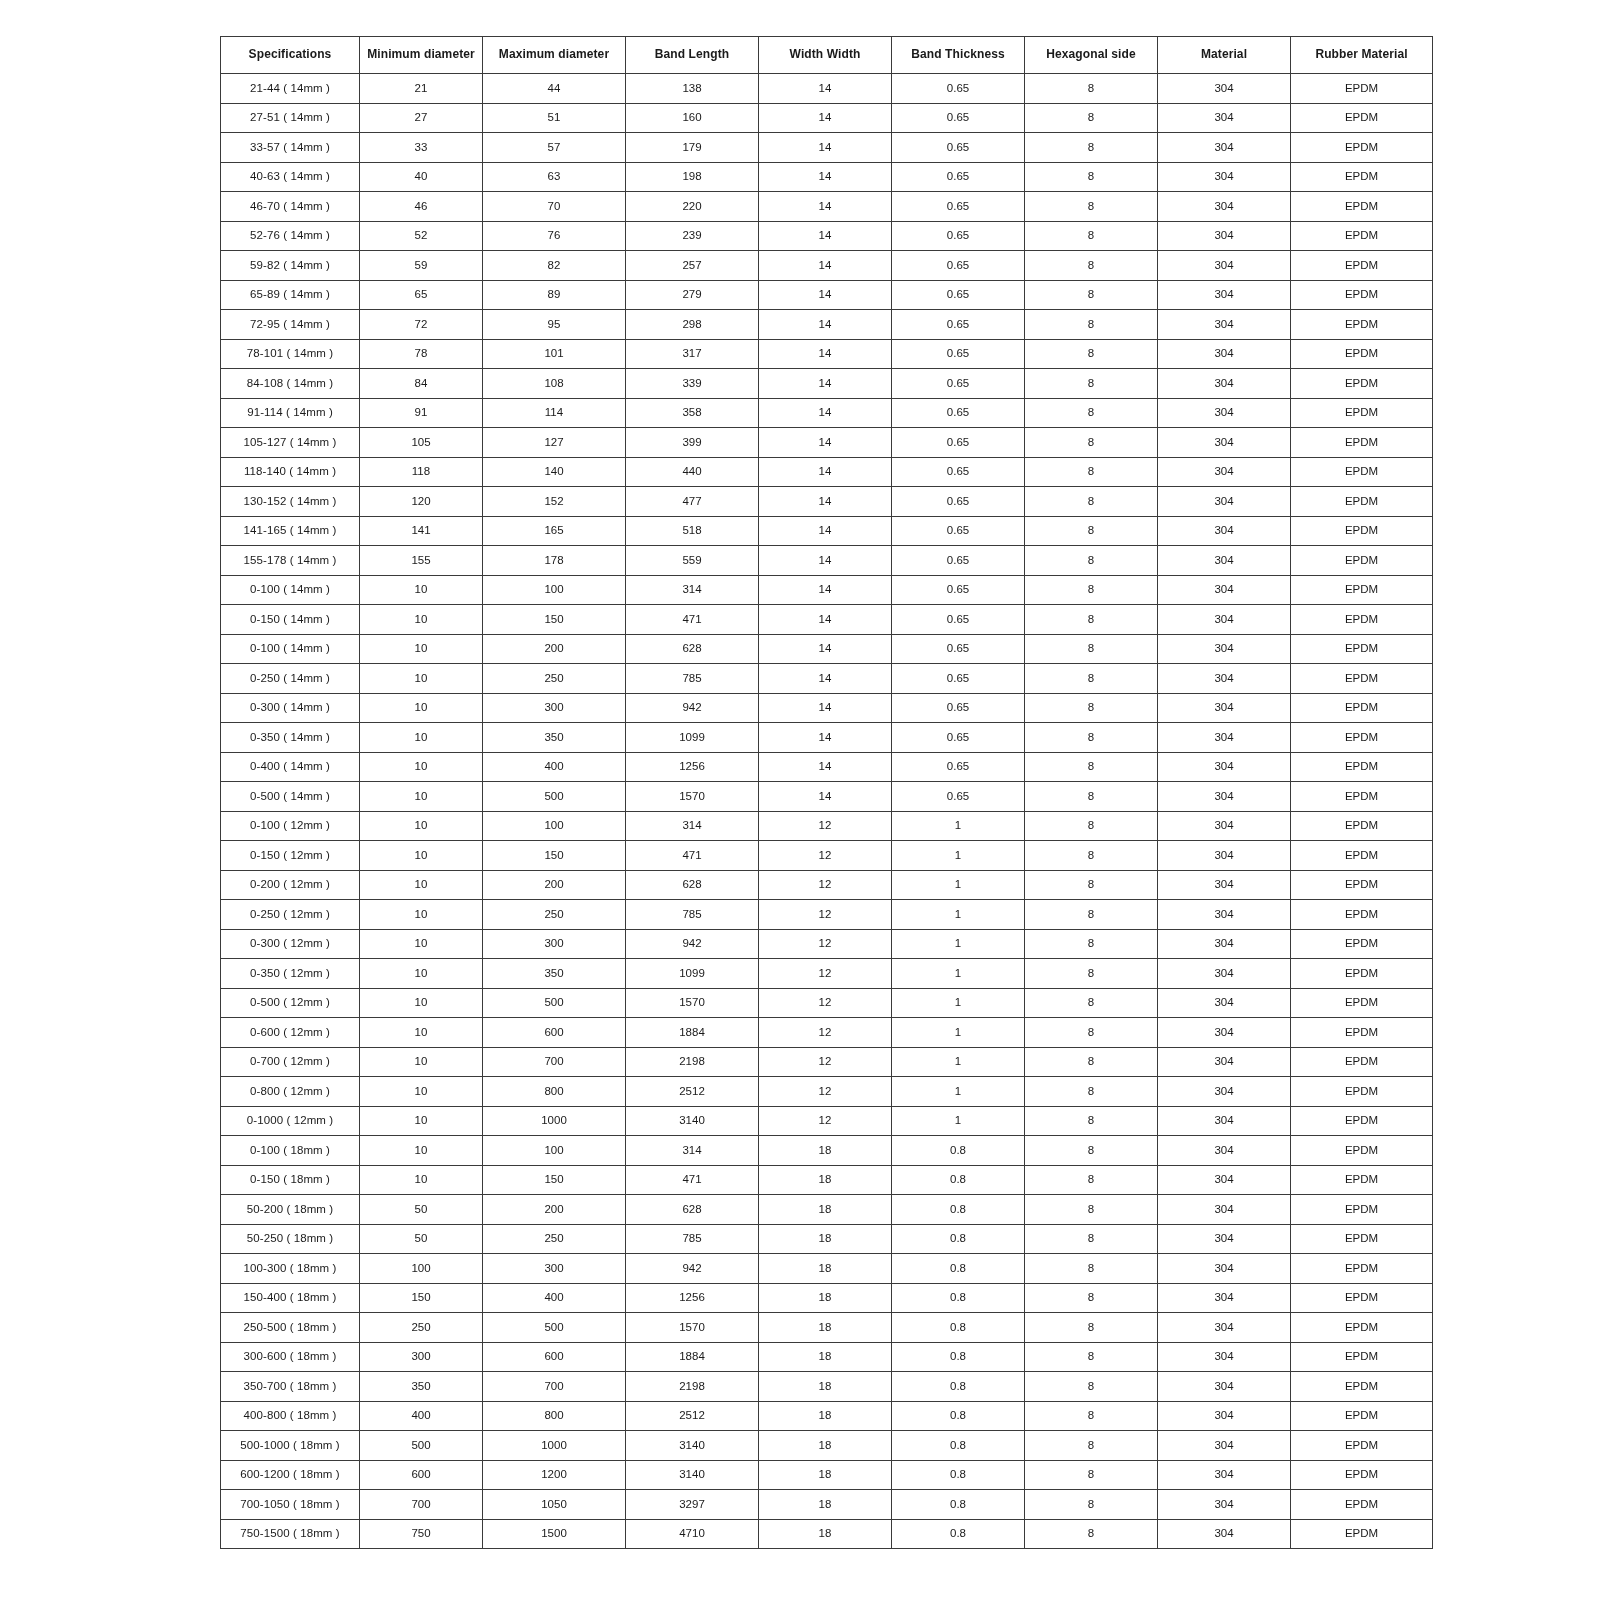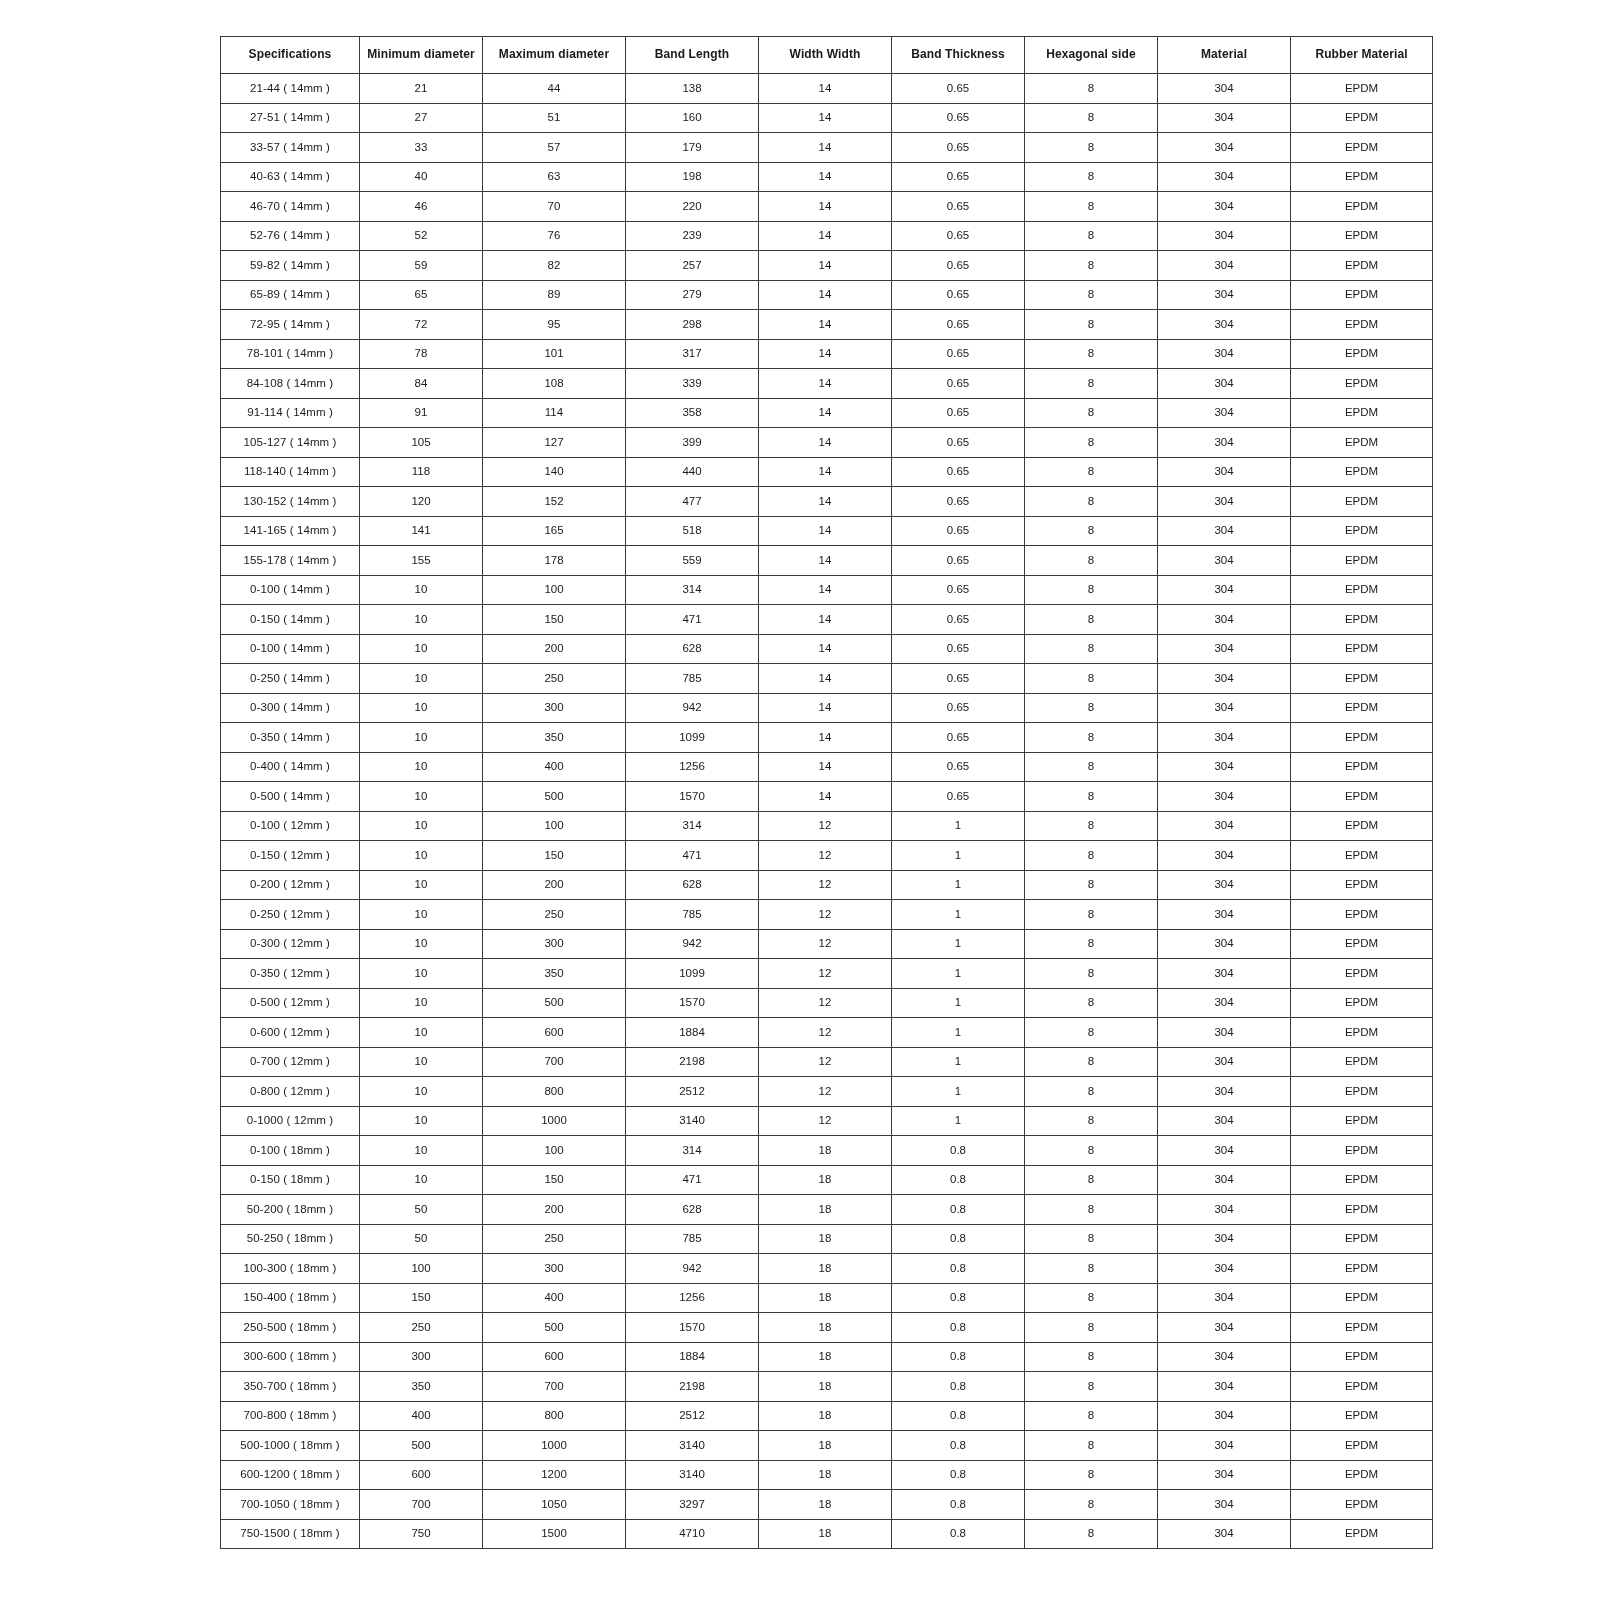--- a/index.html
+++ b/index.html
@@ -581,21 +581,21 @@
           <td class="num">350</td>
           <td class="num">700</td>
           <td class="num">2198</td>
           <td class="num">18</td>
           <td class="num">0.8</td>
           <td class="num">8</td>
           <td class="num">304</td>
           <td class="num">EPDM</td>
         </tr>
         <tr>
-          <td class="spec-cell">700-800 ( 18mm )</td>
+          <td class="spec-cell">400-800 ( 18mm )</td>
           <td class="num">400</td>
           <td class="num">800</td>
           <td class="num">2512</td>
           <td class="num">18</td>
           <td class="num">0.8</td>
           <td class="num">8</td>
           <td class="num">304</td>
           <td class="num">EPDM</td>
         </tr>
         <tr>

